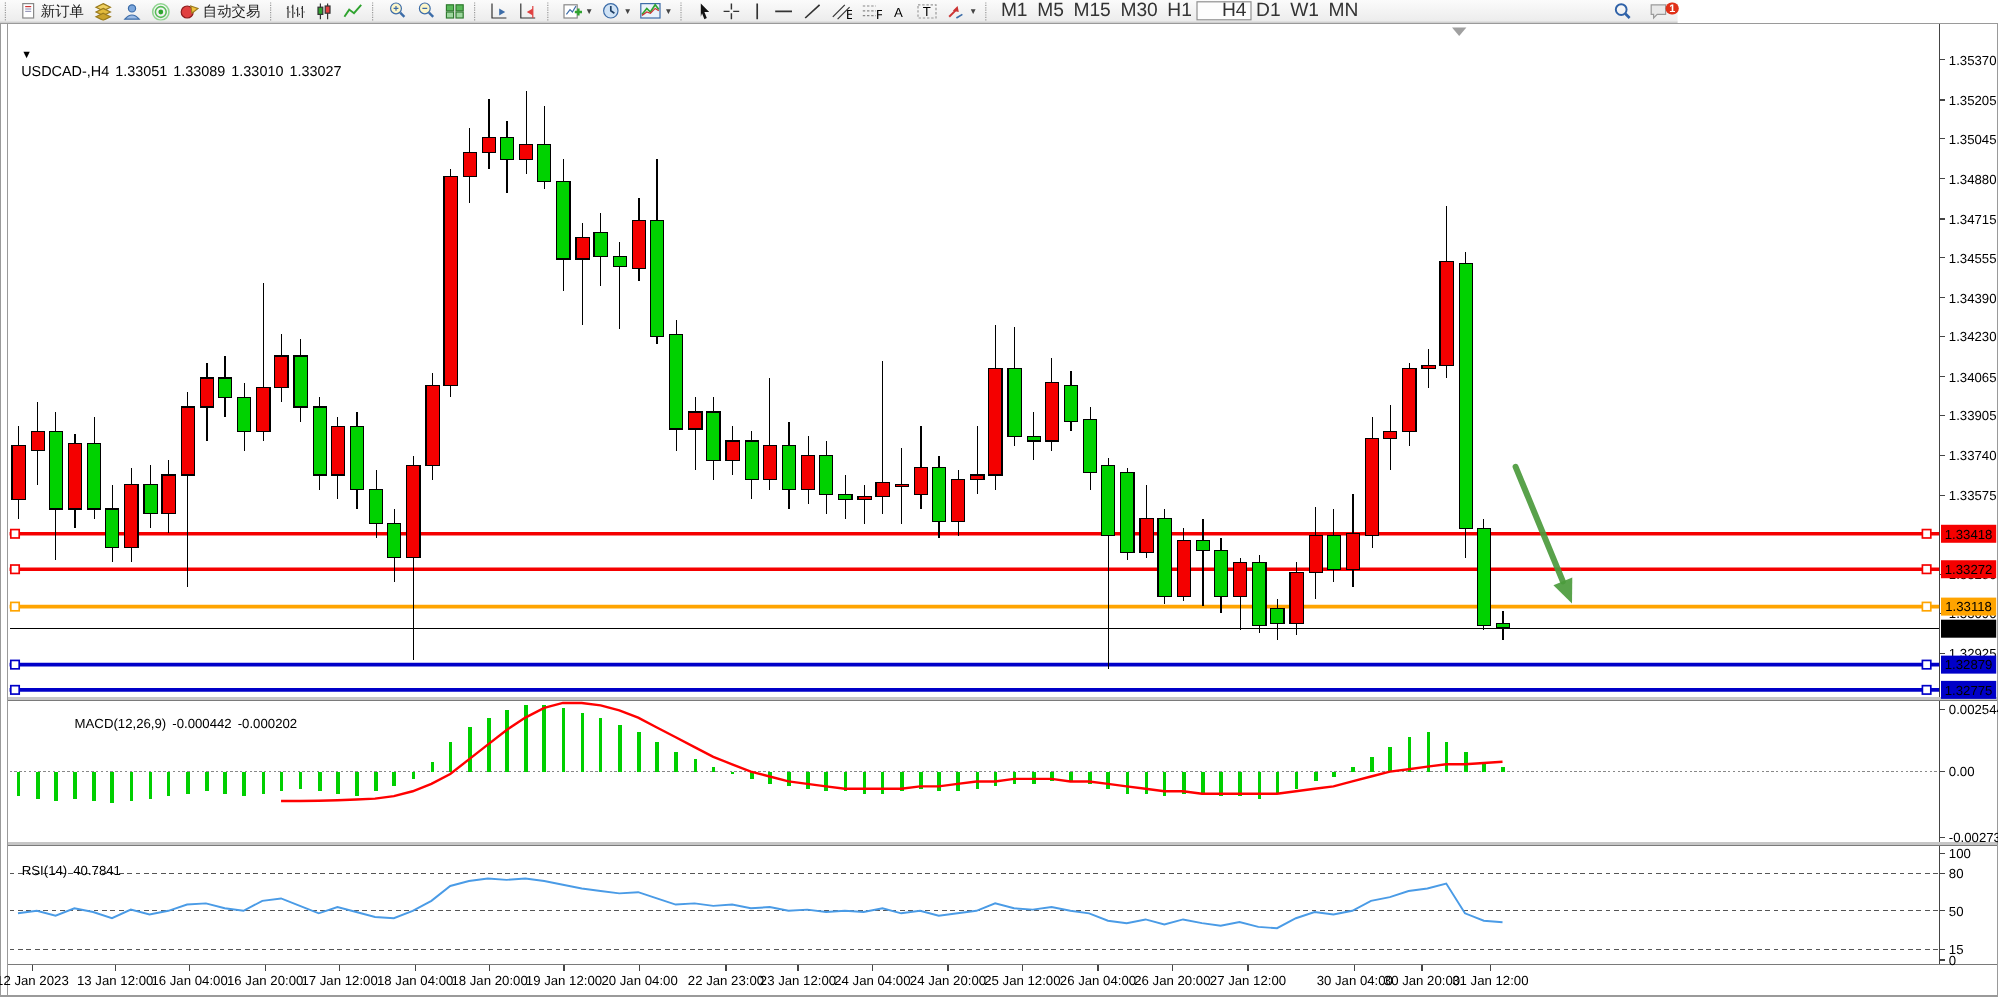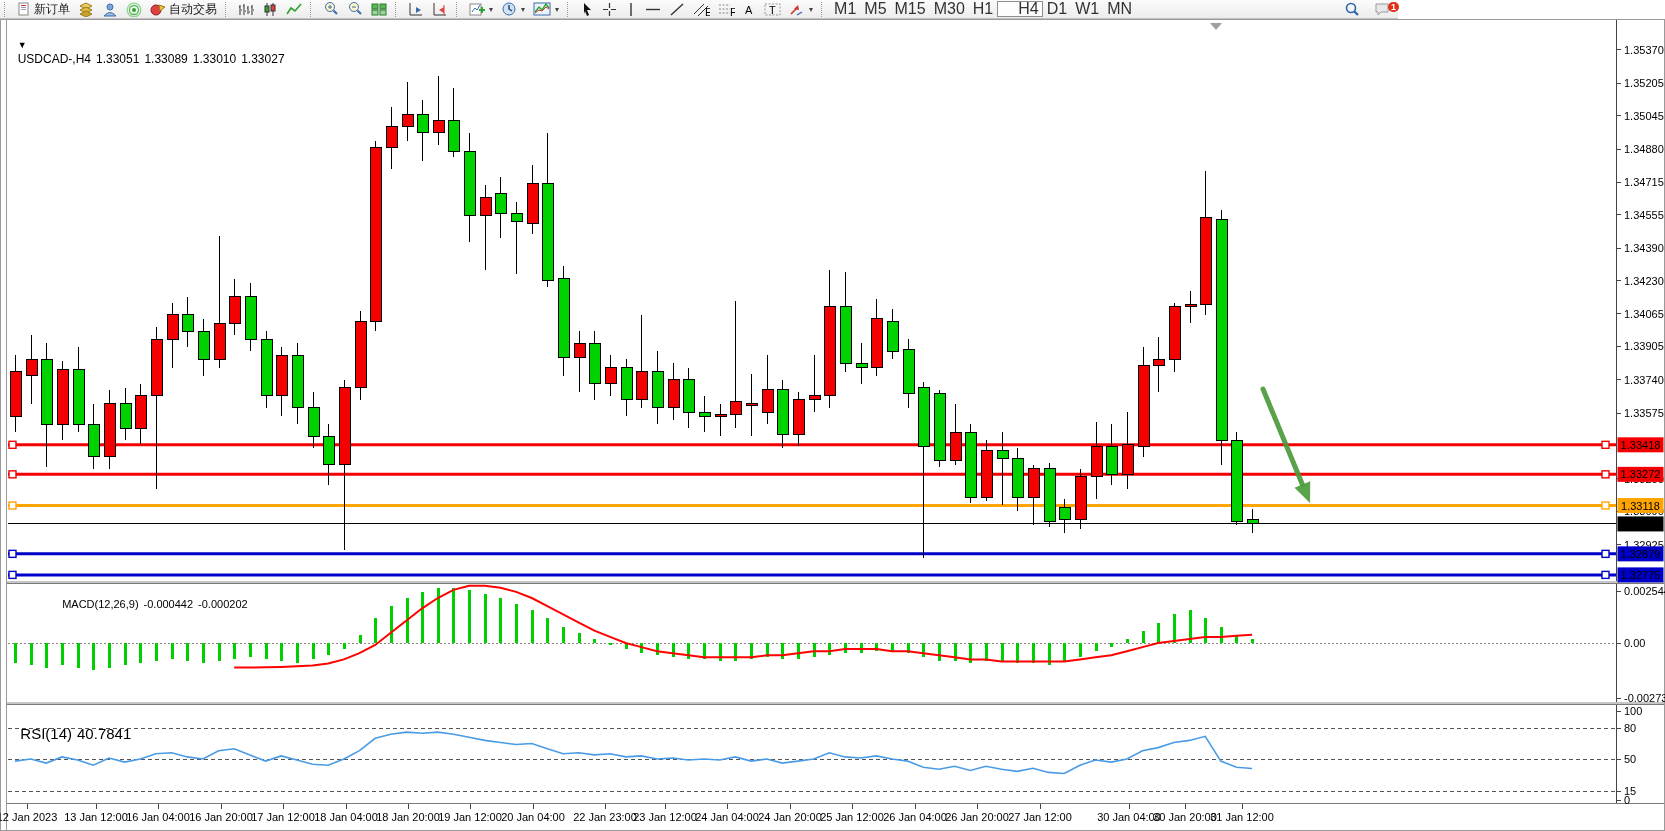--- a/index.html
+++ b/index.html
@@ -18,21 +18,21 @@
   .tfbtn.active{background:#fdfdfd;border:1px solid #8f8f8f;padding-left:20px;}
   .caret{font-size:8px;color:#444;margin-left:1px;}
   #tb-right{position:absolute;right:4px;top:0;height:19px;display:flex;align-items:center;gap:6px;}
   #badge{position:absolute;top:0px;right:-6px;background:#e03018;color:#fff;border-radius:8px;
          font-size:9px;line-height:10px;padding:0 3px;font-weight:bold;}
   
   .ovl{position:absolute;font-size:12px;color:#000;z-index:5;white-space:pre;}
   #chart-title{left:11px;top:24px;}
   #chart-title .tri{font-size:9px;vertical-align:1px;}
   #macd-label{left:12px;top:586px;font-size:11px;margin-left:44px;}
-  #rsi-label{left:12px;top:708px;font-size:15px;}
+  #rsi-label{left:12px;top:708px;font-size:11px;}
   .vals span{margin-left:5px;}
   svg text{font-family:"Liberation Sans",sans-serif;font-size:11px;fill:#000;}
   #chart{position:absolute;left:0;top:19px;}
 </style>
 </head>
 <body>
 
 <div id="toolbar">
   <span class="tsep"></span>
 

